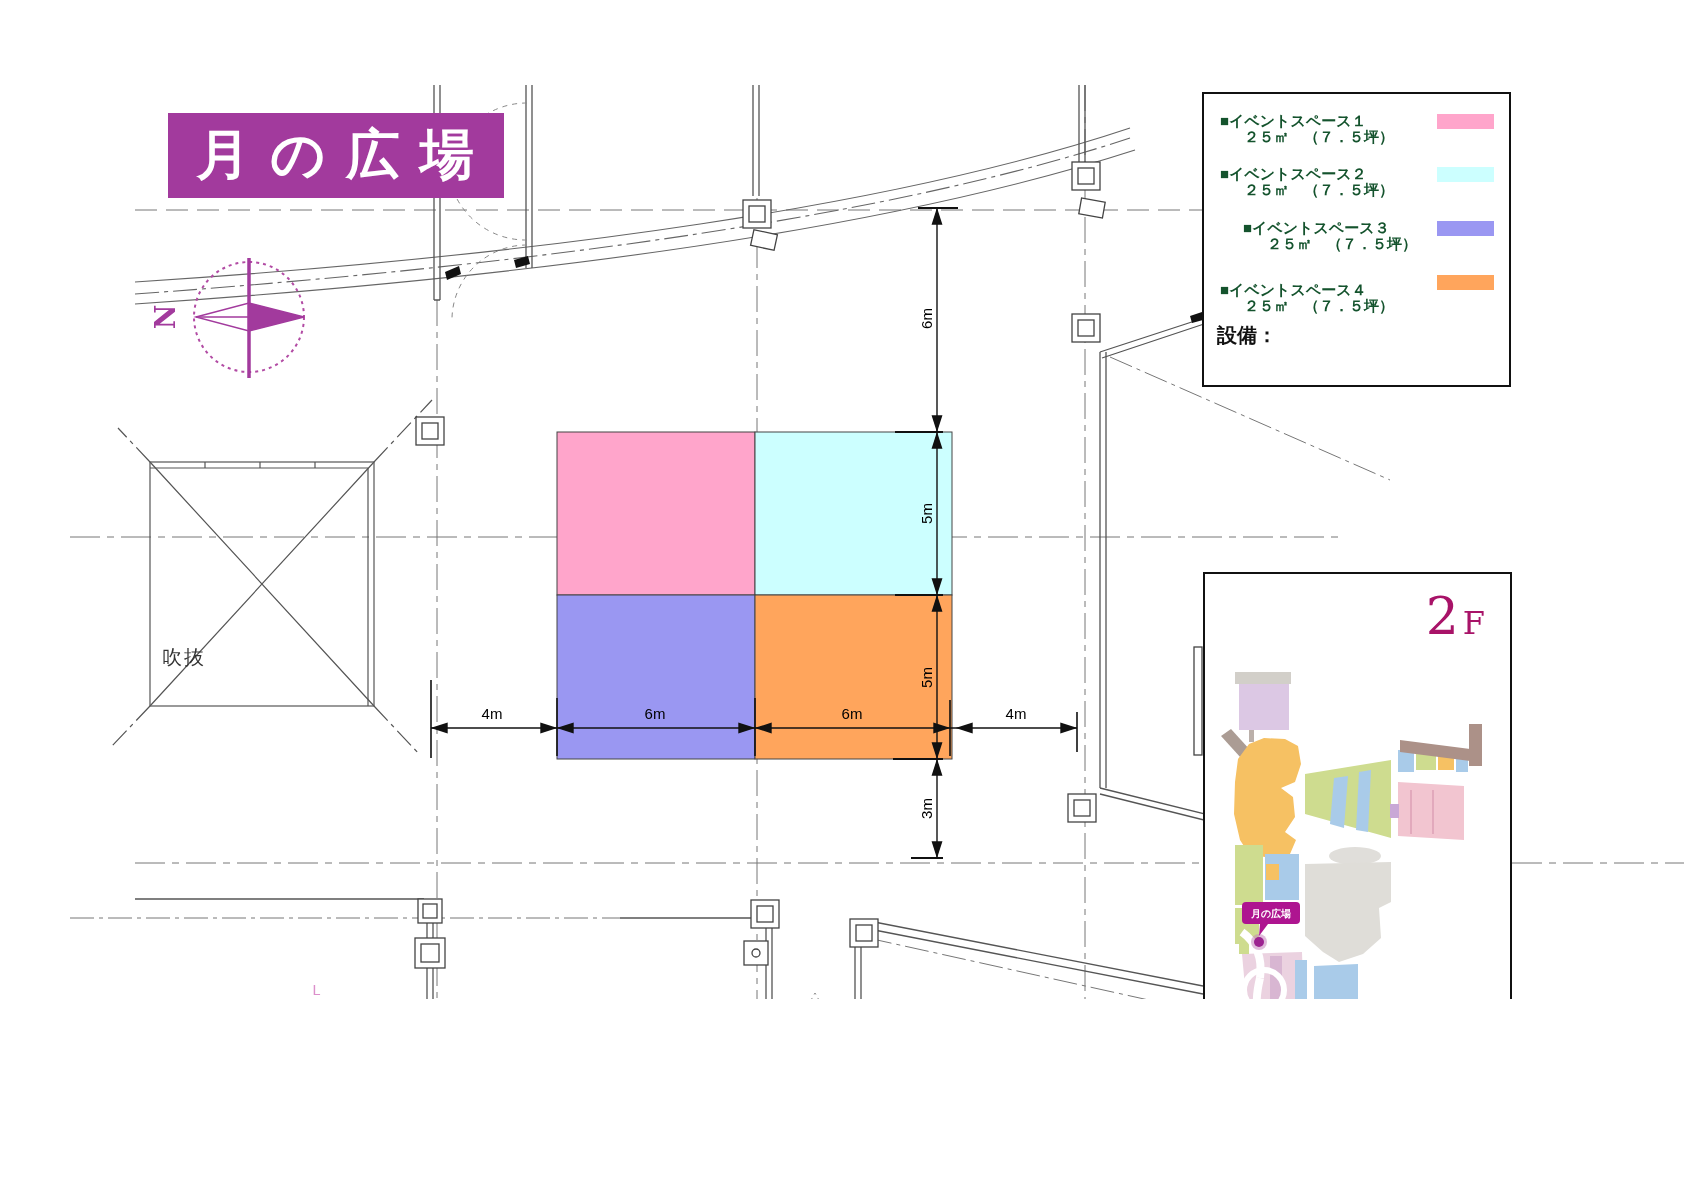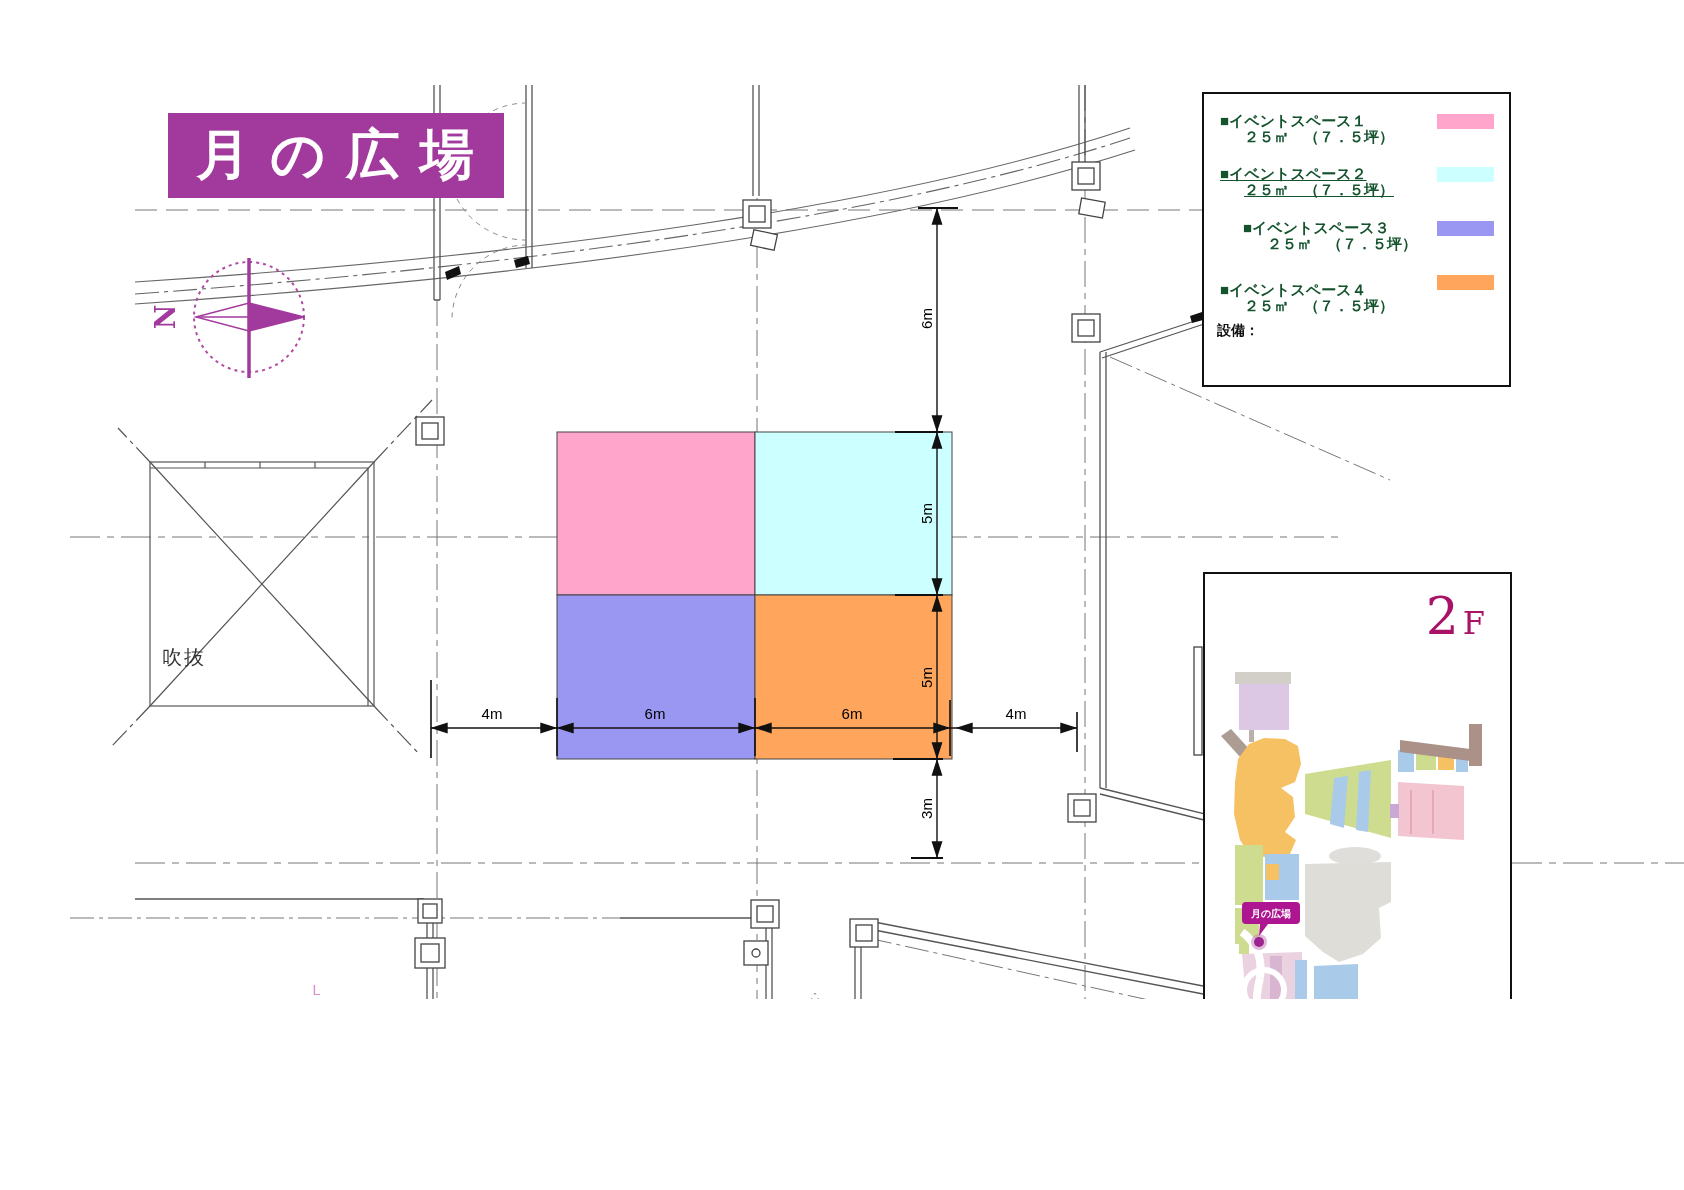--- a/index.html
+++ b/index.html
@@ -16,21 +16,21 @@
   #north{left:150px;top:300px;width:34px;height:34px;color:#A23A9D;
          font-family:"DejaVu Serif",serif;font-weight:bold;font-size:27px;
          transform:rotate(-90deg);text-align:center;}
   
   #legend{left:1202px;top:92px;width:309px;height:295px;background:#fff;
           border:2px solid #111;box-sizing:border-box;}
   .lg-item{position:absolute;left:16px;font-size:15px;font-weight:bold;color:#14532d;
            line-height:16px;white-space:nowrap;}
   .lg-item .l2{padding-left:24px;}
   .lg-sw{position:absolute;left:233px;width:57px;height:15px;}
-  #lg-equip{position:absolute;left:13px;top:228px;font-size:14px;font-weight:bold;color:#111;}
+  #lg-equip{position:absolute;left:13px;top:228px;font-size:20px;font-weight:bold;color:#111;}
   
   #inset{left:1203px;top:572px;width:309px;height:487px;background:#fff;
          border:2.5px solid #111;box-sizing:border-box;}
   #floor-label{position:absolute;right:24px;top:12px;color:#A81368;
                font-family:"DejaVu Serif",serif;display:flex;align-items:baseline;}
   #floor-label .big{font-size:52px;}
   #floor-label .small{font-size:32px;margin-left:4px;letter-spacing:1px;}
   
   .plan-label{font-size:20px;color:#333;letter-spacing:2px;}
   .dim{font-size:15px;color:#000;width:40px;text-align:center;white-space:nowrap;}
@@ -210,21 +210,21 @@
   <div class="abs dim" style="left:832px;top:705px;">6m</div>
   <div class="abs dim" style="left:996px;top:705px;">4m</div>
 
   <div id="legend" class="abs">
     <div class="lg-item" style="top:19px;">
       <div>■イベントスペース１</div>
       <div class="l2">２５㎡　（７．５坪）</div>
     </div>
     <div class="lg-sw" style="top: 20px; background-color: rgb(255, 165, 203);"></div>
 
-    <div class="lg-item" style="top:72px;text-decoration:underline;">
+    <div class="lg-item" style="top:72px;">
       <div>■イベントスペース２</div>
       <div class="l2">２５㎡　（７．５坪）</div>
     </div>
     <div class="lg-sw" style="top: 73px; background-color: rgb(204, 255, 255);"></div>
 
     <div class="lg-item" style="top:126px;margin-left:23px;">
       <div>■イベントスペース３</div>
       <div class="l2">２５㎡　（７．５坪）</div>
     </div>
     <div class="lg-sw" style="top: 127px; background-color: rgb(154, 151, 242);"></div>

